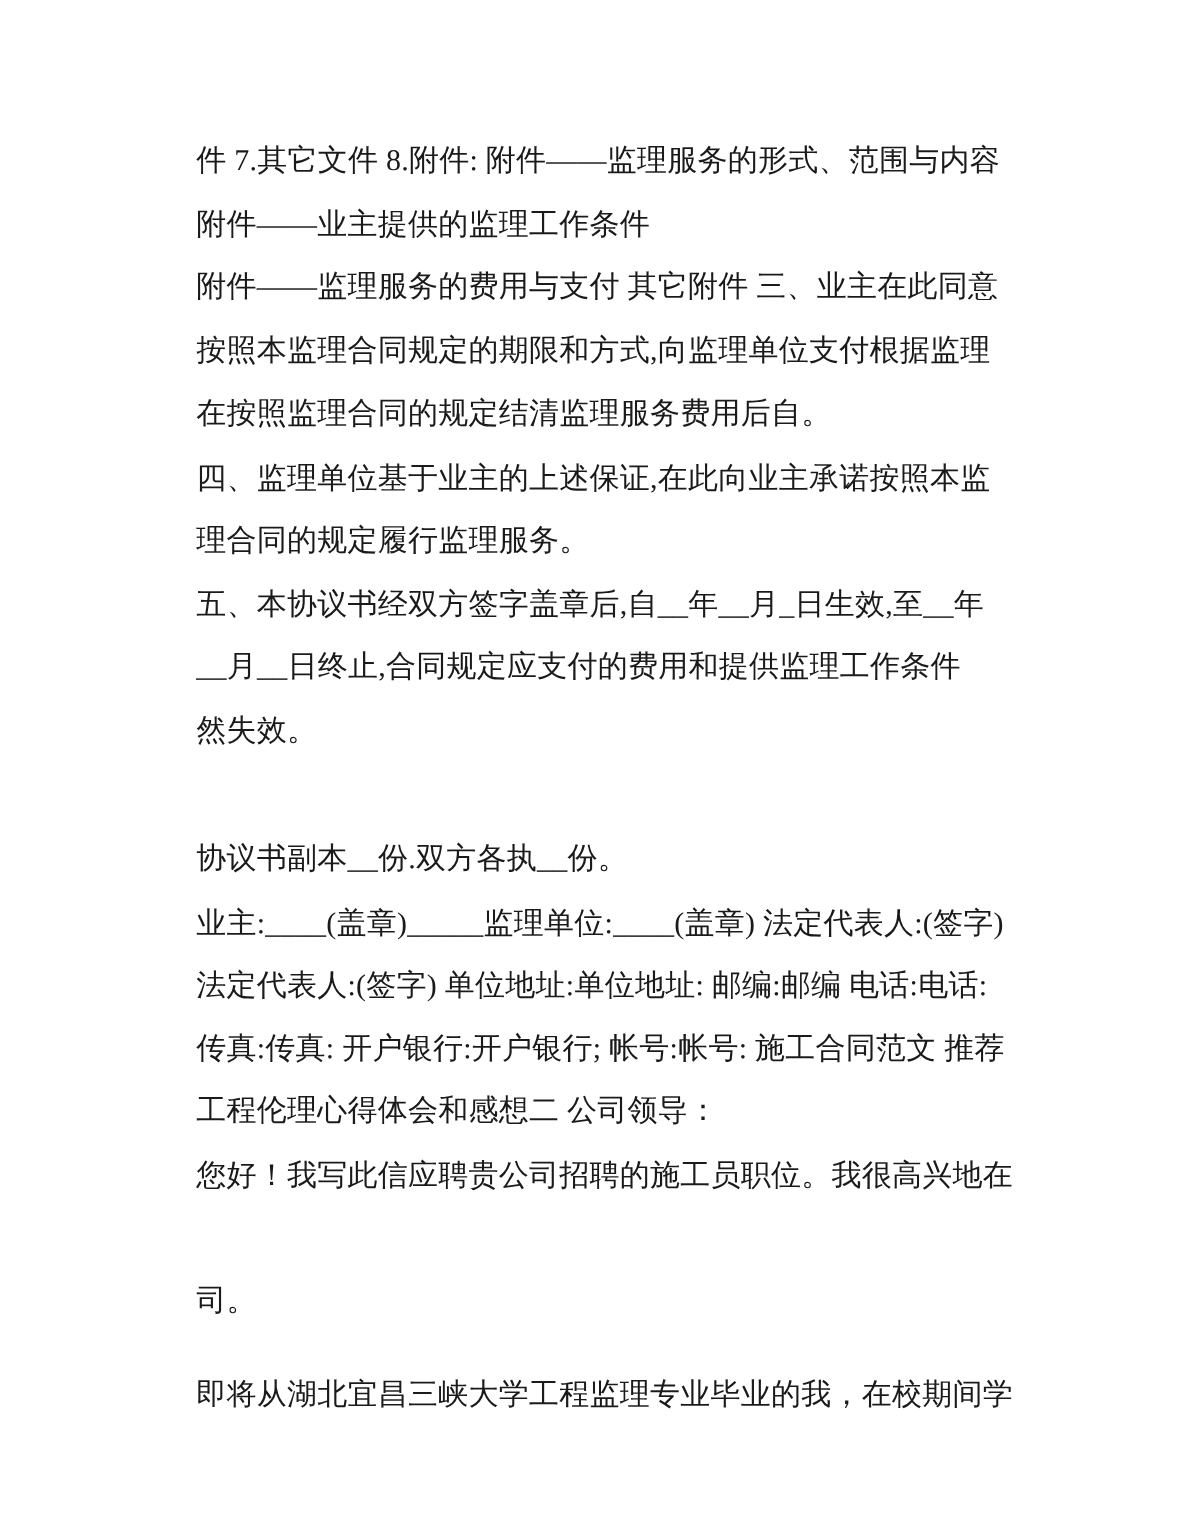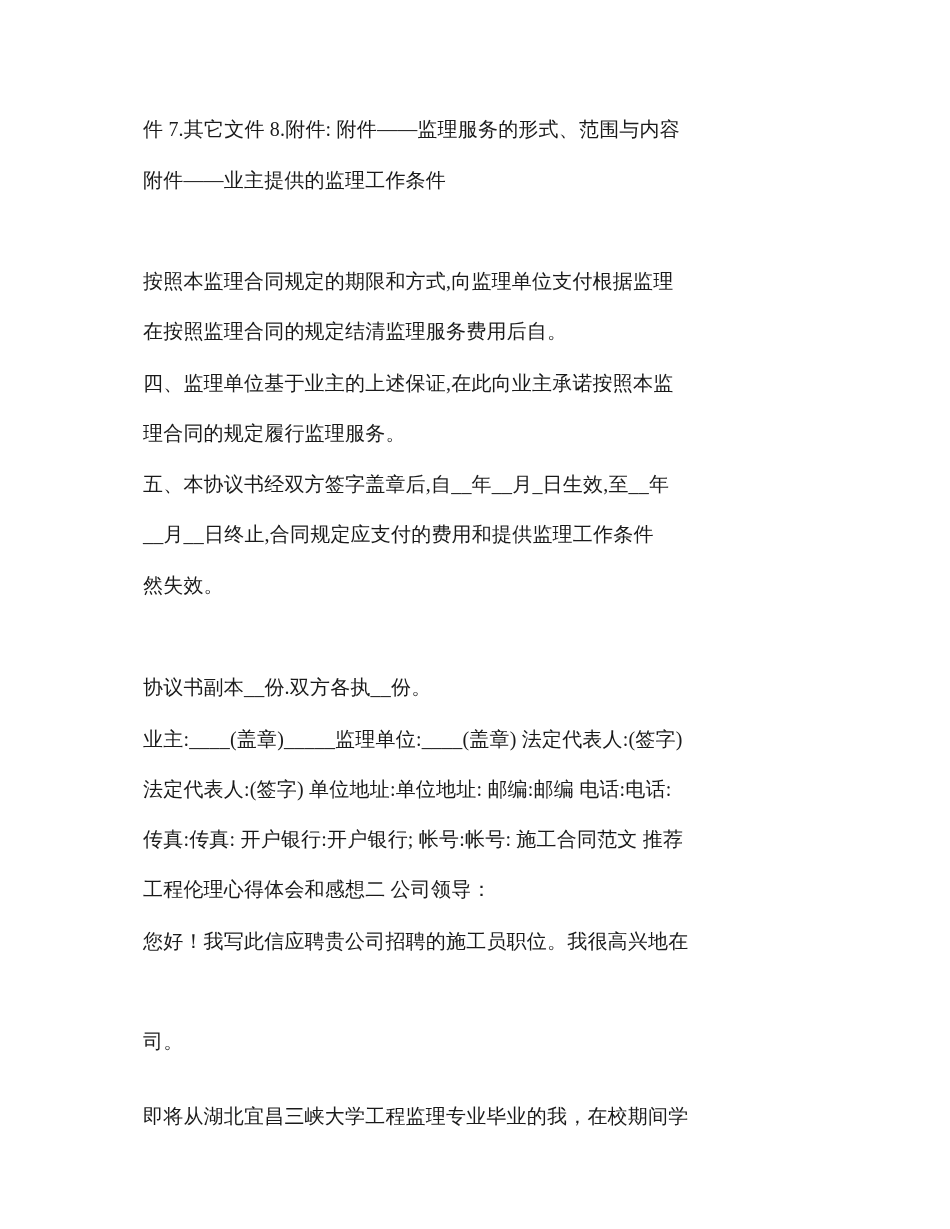--- a/index.html
+++ b/index.html
@@ -16,35 +16,36 @@
   .page {
     position: absolute;
     left: 0;
     top: 0;
     width: 950px;
     height: 1229px;
     background: #ffffff;
   }
   .line {
     position: absolute;
-    left: 143px;
+    left: 157px;
     white-space: nowrap;
     font-family: "Liberation Serif", "DejaVu Serif", serif;
-    font-size: 20px;
+    font-size: 24px;
     line-height: 30px;
     color: #1a1a1a;
     letter-spacing: 0.2px;
   }
 </style>
 </head>
 <body>
 
 <div class="page">
   <div class="line" style="top:114px">件 7.其它文件 8.附件: 附件——监理服务的形式、范围与内容</div>
   <div class="line" style="top:165px">附件——业主提供的监理工作条件</div>
+  <div class="line" style="top:215px">附件——监理服务的费用与支付 其它附件 三、业主在此同意</div>
   <div class="line" style="top:266px">按照本监理合同规定的期限和方式,向监理单位支付根据监理</div>
   <div class="line" style="top:316px">在按照监理合同的规定结清监理服务费用后自。</div>
   <div class="line" style="top:368px">四、监理单位基于业主的上述保证,在此向业主承诺按照本监</div>
   <div class="line" style="top:418px">理合同的规定履行监理服务。</div>
   <div class="line" style="top:469px">五、本协议书经双方签字盖章后,自__年__月_日生效,至__年</div>
   <div class="line" style="top:519px">__月__日终止,合同规定应支付的费用和提供监理工作条件</div>
   <div class="line" style="top:570px">然失效。</div>
   <div class="line" style="top:672px">协议书副本__份.双方各执__份。</div>
   <div class="line" style="top:724px">业主:____(盖章)_____监理单位:____(盖章) 法定代表人:(签字)</div>
   <div class="line" style="top:774px">法定代表人:(签字) 单位地址:单位地址: 邮编:邮编 电话:电话:</div>

